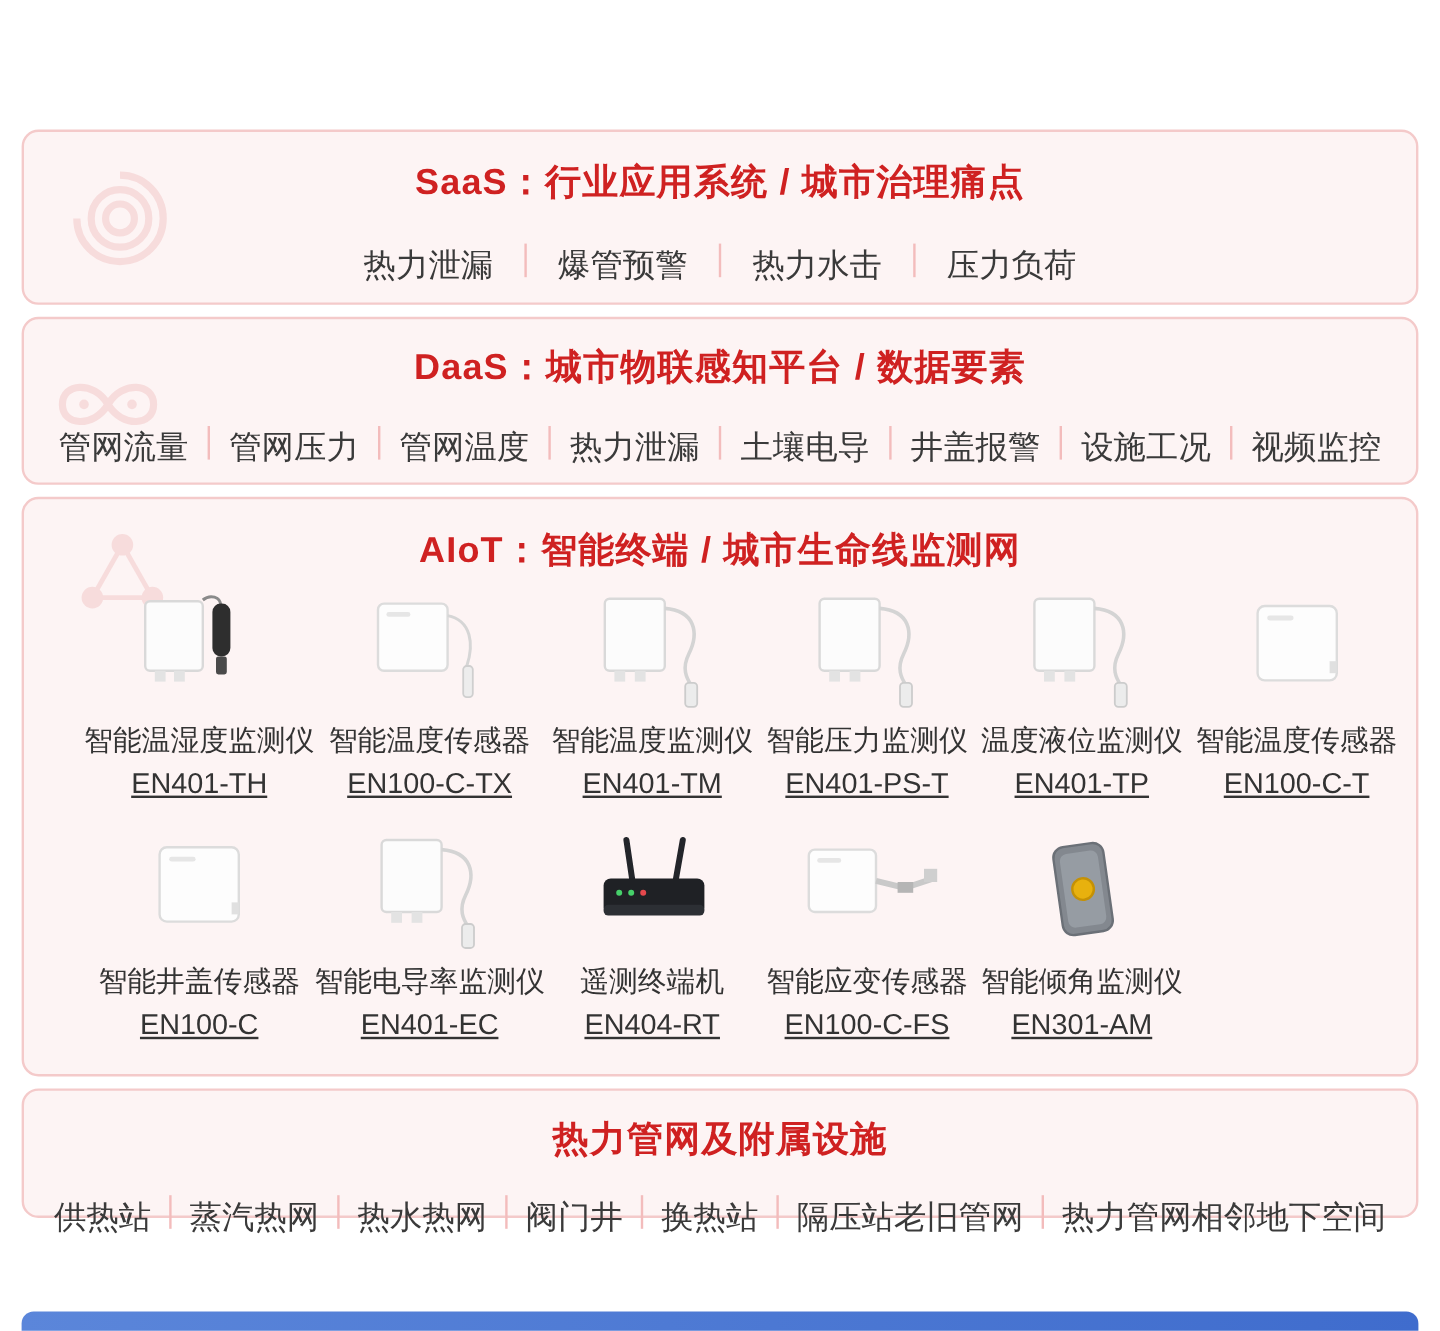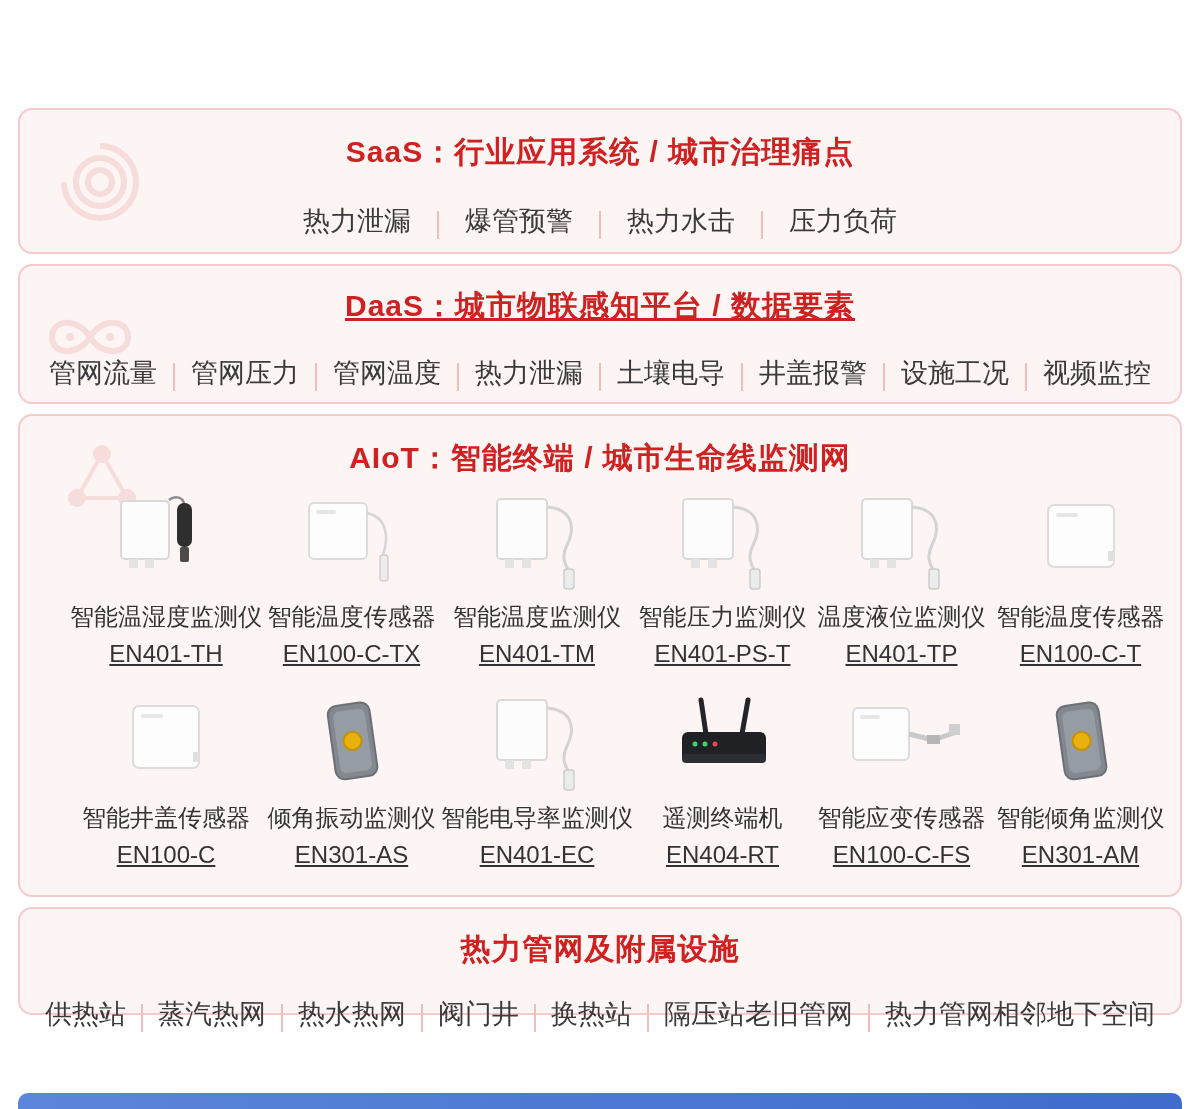--- a/index.html
+++ b/index.html
@@ -7,30 +7,30 @@
   body {
     height:1109px;
     background:#ffffff;
     font-family:"Liberation Sans","DejaVu Sans",sans-serif;
     position:relative;
     overflow:hidden;
   }
   .stack { position:absolute; top:108px; left:18px; width:1164px; display:flex; flex-direction:column; gap:10px; }
   .panel { position:relative; border:2px solid #f4caca; border-radius:14px; background:#fdf4f4; }
   .ptitle { text-align:center; font-size:30px; font-weight:bold; color:#cf2121; letter-spacing:1px; position:relative; z-index:2; }
-  .items { display:flex; justify-content:center; align-items:flex-end; font-size:27px; color:#3a3a3a; position:relative; z-index:2; white-space:nowrap; }
+  .items { display:flex; justify-content:center; align-items:flex-start; font-size:27px; color:#3a3a3a; position:relative; z-index:2; white-space:nowrap; }
   .sep { width:2px; height:28px; background:#f3bcbc; flex:0 0 auto; }
 
   .panel-saas { height:146px; }
   .panel-saas .ptitle { padding-top:22px; }
   .panel-saas .items { margin-top:30px; }
   .panel-saas .sep { margin:0 26px; }
 
   .panel-daas { height:140px; }
-  .panel-daas .ptitle { padding-top:20px;text-decoration:underline; }
+  .panel-daas .ptitle { padding-top:20px; }
   .panel-daas .items { margin-top:28px; }
   .panel-daas .sep { margin:0 16px; }
 
   .panel-aiot { padding-bottom:26px; }
   .panel-aiot .ptitle { padding-top:22px; }
 
   .panel-infra { height:108px; }
   .panel-infra .ptitle { padding-top:20px; }
   .panel-infra .items { margin-top:26px; }
   .panel-infra .sep { margin:0 15px; }
@@ -221,27 +221,20 @@
       </div>
 
       <div class="product">
         <svg class="device">
             <use href="#d-panel"></use>
           </svg>
         <div class="pname">智能井盖传感器</div>
         <div class="pmodel">EN100-C</div>
       </div>
 
-      <div class="product">
-        <svg class="device">
-            <use href="#d-dark"></use>
-          </svg>
-        <div class="pname">倾角振动监测仪</div>
-        <div class="pmodel">EN301-AS</div>
-      </div>
 
       <div class="product">
         <svg class="device">
             <use href="#d-box"></use>
           </svg>
         <div class="pname">智能电导率监测仪</div>
         <div class="pmodel">EN401-EC</div>
       </div>
 
       <div class="product">

